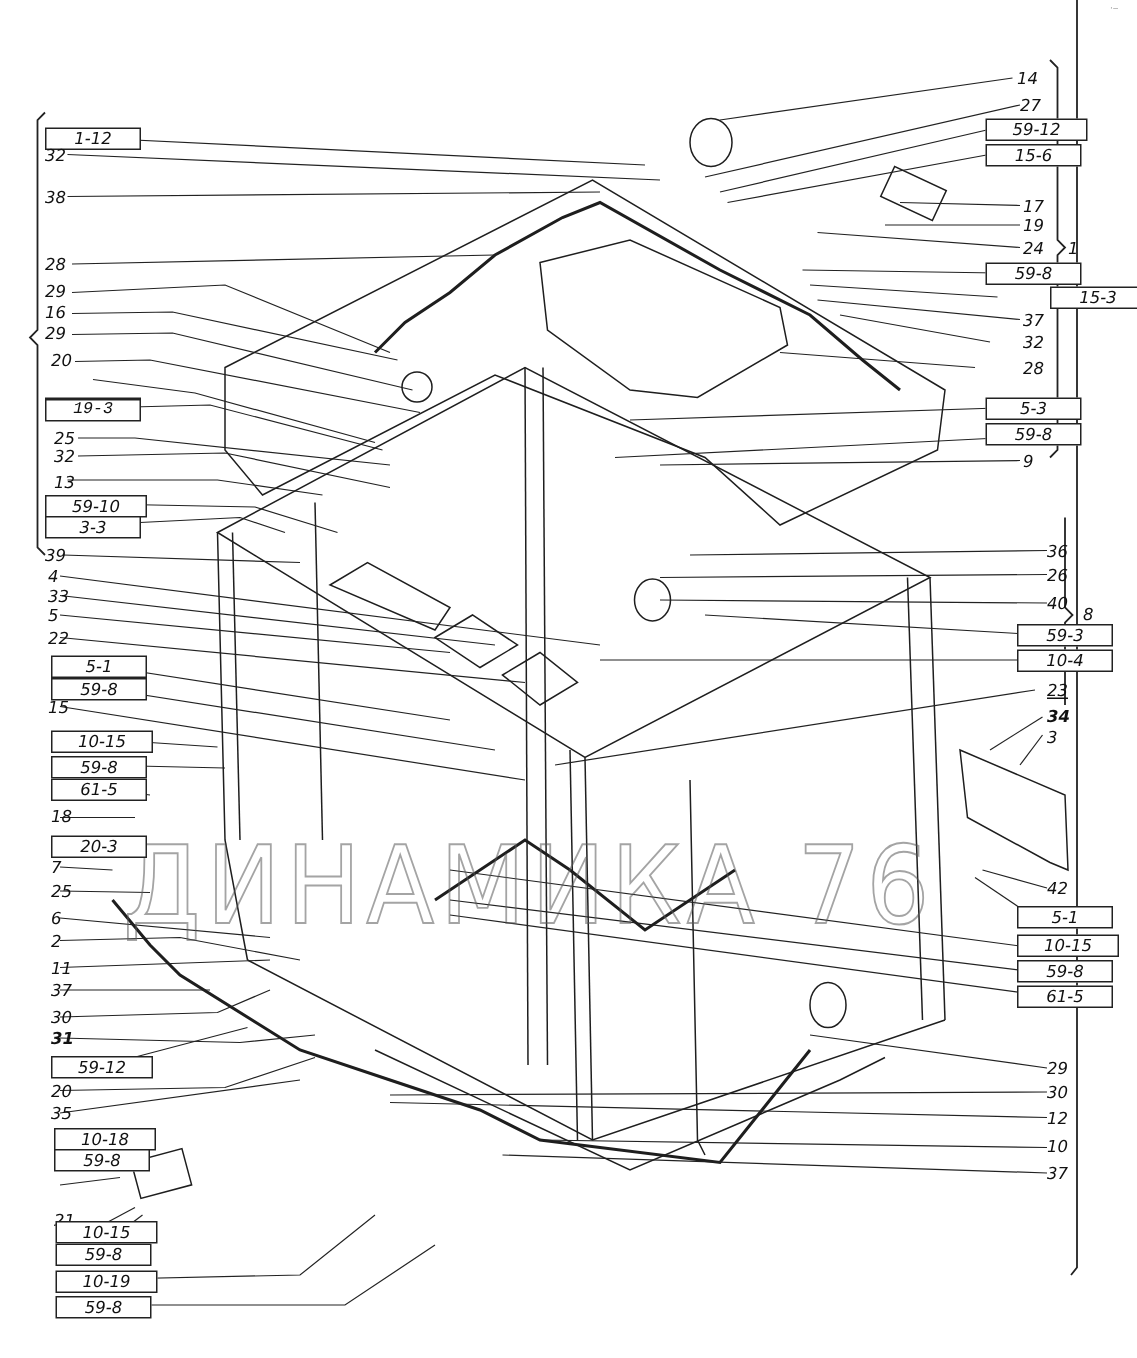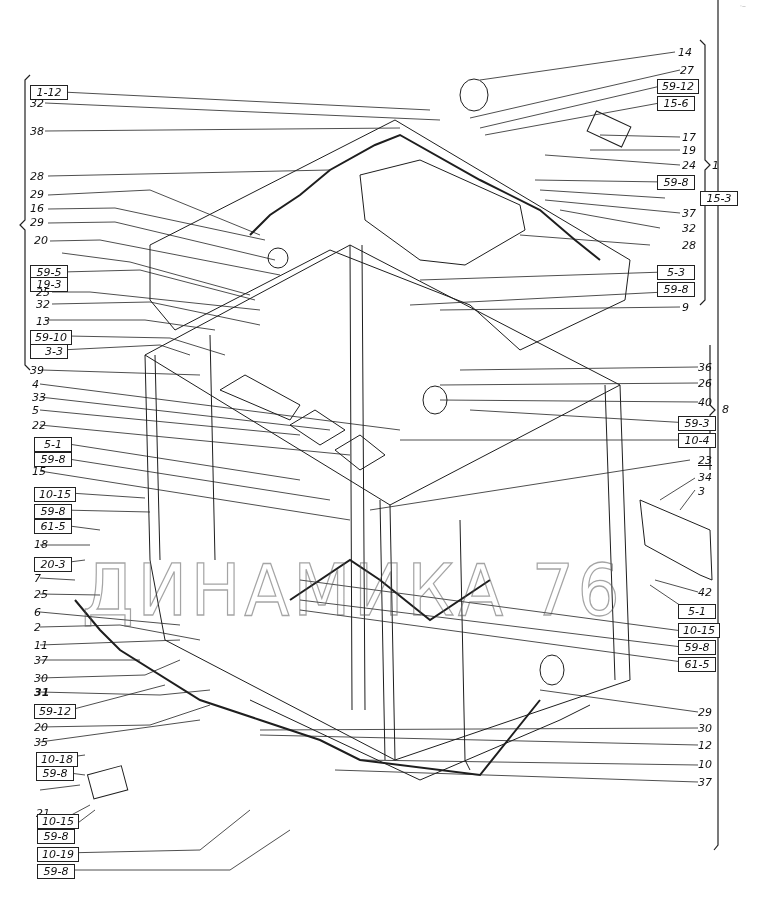--- a/index.html
+++ b/index.html
@@ -2,21 +2,21 @@
 <html><head>
 <meta charset="utf-8">
 <style>
   html, body { margin:0; padding:0; background:#ffffff; }
   body { width:758px; height:905px; position:relative; overflow:hidden;
          font-family:"DejaVu Sans", sans-serif; color:#1a1a1a; }
   #stage { position:absolute; left:0; top:0; width:758px; height:905px; }
   svg#drawing { position:absolute; left:0; top:0; }
   .lbl { position:absolute; font-family:"DejaVu Sans", sans-serif; font-style:italic;
          font-size:11px; line-height:13px; color:#111; white-space:nowrap; }
-  .boxed { border:1px solid #222; padding:0 4px; height:13px; min-width:28px;
+  .boxed { border:1px solid #222; padding:0 17px; height:13px; min-width:28px;
            text-align:center; background:#fff; }
   .watermark { position:absolute; left:82px; top:548px; font-family:"DejaVu Sans", sans-serif;
                font-size:72px; letter-spacing:4px; color:transparent;
                -webkit-text-stroke:1.3px rgba(90,90,90,0.55); white-space:nowrap;
                transform:scaleX(0.92); transform-origin:left top; }
   .corner { position:absolute; left:740px; top:2px; font-size:6px; color:#999; }
 </style>
 </head>
 <body>
 
@@ -162,26 +162,26 @@
   <div id="left-labels">
       <div class="lbl boxed" style="left: 30px; top: 85px;">1-12</div>
       <div class="lbl" style="left: 30px; top: 97px;">32</div>
       <div class="lbl" style="left: 30px; top: 125px;">38</div>
       <div class="lbl" style="left: 30px; top: 170px;">28</div>
       <div class="lbl" style="left: 30px; top: 188px;">29</div>
       <div class="lbl" style="left: 30px; top: 202px;">16</div>
       <div class="lbl" style="left: 30px; top: 216px;">29</div>
       <div class="lbl" style="left: 34px; top: 234px;">20</div>
       <div class="lbl boxed" style="left: 30px; top: 247px; margin-top: 18px;">59-5</div>
-      <div class="lbl boxed" style="left: 30px; top: 277px;">19-3</div>
+      <div class="lbl boxed" style="left: 30px; top: 266px; font-family: Liberation Mono, monospace;">19-3</div>
       <div class="lbl" style="left: 36px; top: 286px;">25</div>
       <div class="lbl" style="left: 36px; top: 298px;">32</div>
       <div class="lbl" style="left: 36px; top: 315px;">13</div>
       <div class="lbl boxed" style="left: 30px; top: 330px;">59-10</div>
-      <div class="lbl boxed" style="left: 30px; top: 344px; text-align: right;">3-3</div>
+      <div class="lbl boxed" style="left: 30px; top: 344px;">3-3</div>
       <div class="lbl" style="left: 30px; top: 364px;">39</div>
       <div class="lbl" style="left: 32px; top: 378px;">4</div>
       <div class="lbl" style="left: 32px; top: 391px;">33</div>
       <div class="lbl" style="left: 32px; top: 404px;">5</div>
       <div class="lbl" style="left: 32px; top: 419px;">22</div>
       <div class="lbl boxed" style="left: 34px; top: 437px;">5-1</div>
       <div class="lbl boxed" style="left: 34px; top: 452px;">59-8</div>
       <div class="lbl" style="left: 32px; top: 465px;">15</div>
       <div class="lbl boxed" style="left: 34px; top: 487px;">10-15</div>
       <div class="lbl boxed" style="left: 34px; top: 504px;">59-8</div>
@@ -223,21 +223,21 @@
       <div class="lbl" style="left: 682px; top: 239px;">28</div>
       <div class="lbl boxed" style="left: 657px; top: 265px;">5-3</div>
       <div class="lbl boxed" style="left: 657px; top: 282px;">59-8</div>
       <div class="lbl" style="left: 682px; top: 301px;">9</div>
       <div class="lbl" style="left: 698px; top: 361px;">36</div>
       <div class="lbl" style="left: 698px; top: 377px;">26</div>
       <div class="lbl" style="left: 698px; top: 396px;">40</div>
       <div class="lbl boxed" style="left: 678px; top: 416px;">59-3</div>
       <div class="lbl boxed" style="left: 678px; top: 433px;">10-4</div>
       <div class="lbl" style="left: 698px; top: 454px; text-decoration: underline;">23</div>
-      <div class="lbl" style="left: 698px; top: 471px;">34</div>
+      <div class="lbl" style="left: 698px; top: 471px; font-weight: bold;">34</div>
       <div class="lbl" style="left: 698px; top: 485px;">3</div>
       <div class="lbl" style="left: 698px; top: 586px;">42</div>
       <div class="lbl boxed" style="left: 678px; top: 604px;">5-1</div>
       <div class="lbl boxed" style="left: 678px; top: 623px;">10-15</div>
       <div class="lbl boxed" style="left: 678px; top: 640px;">59-8</div>
       <div class="lbl boxed" style="left: 678px; top: 657px;">61-5</div>
       <div class="lbl" style="left: 698px; top: 706px;">29</div>
       <div class="lbl" style="left: 698px; top: 722px;">30</div>
       <div class="lbl" style="left: 698px; top: 739px;">12</div>
       <div class="lbl" style="left: 698px; top: 758px;">10</div>

